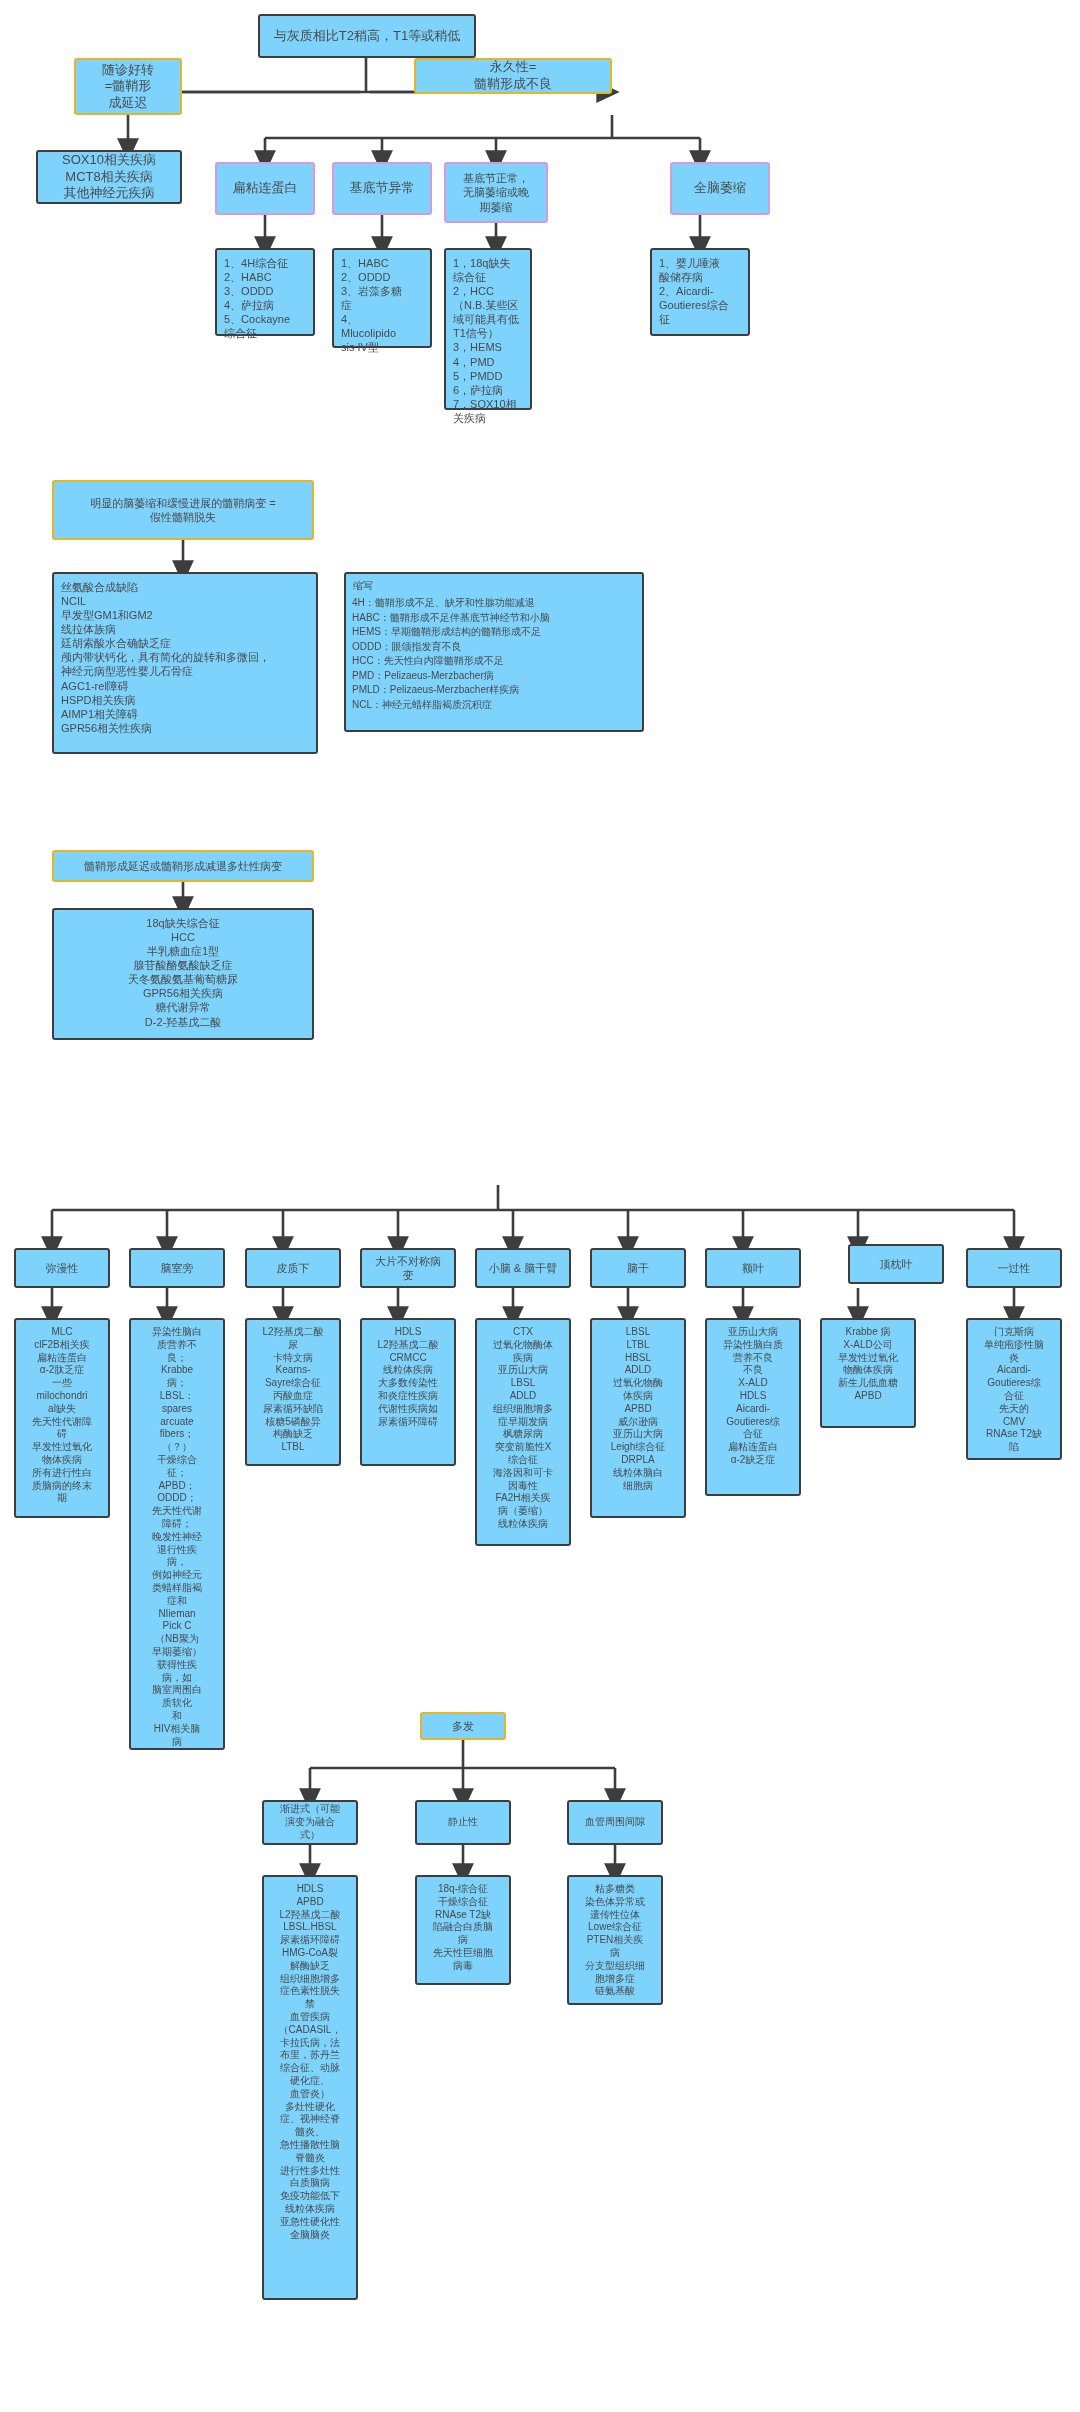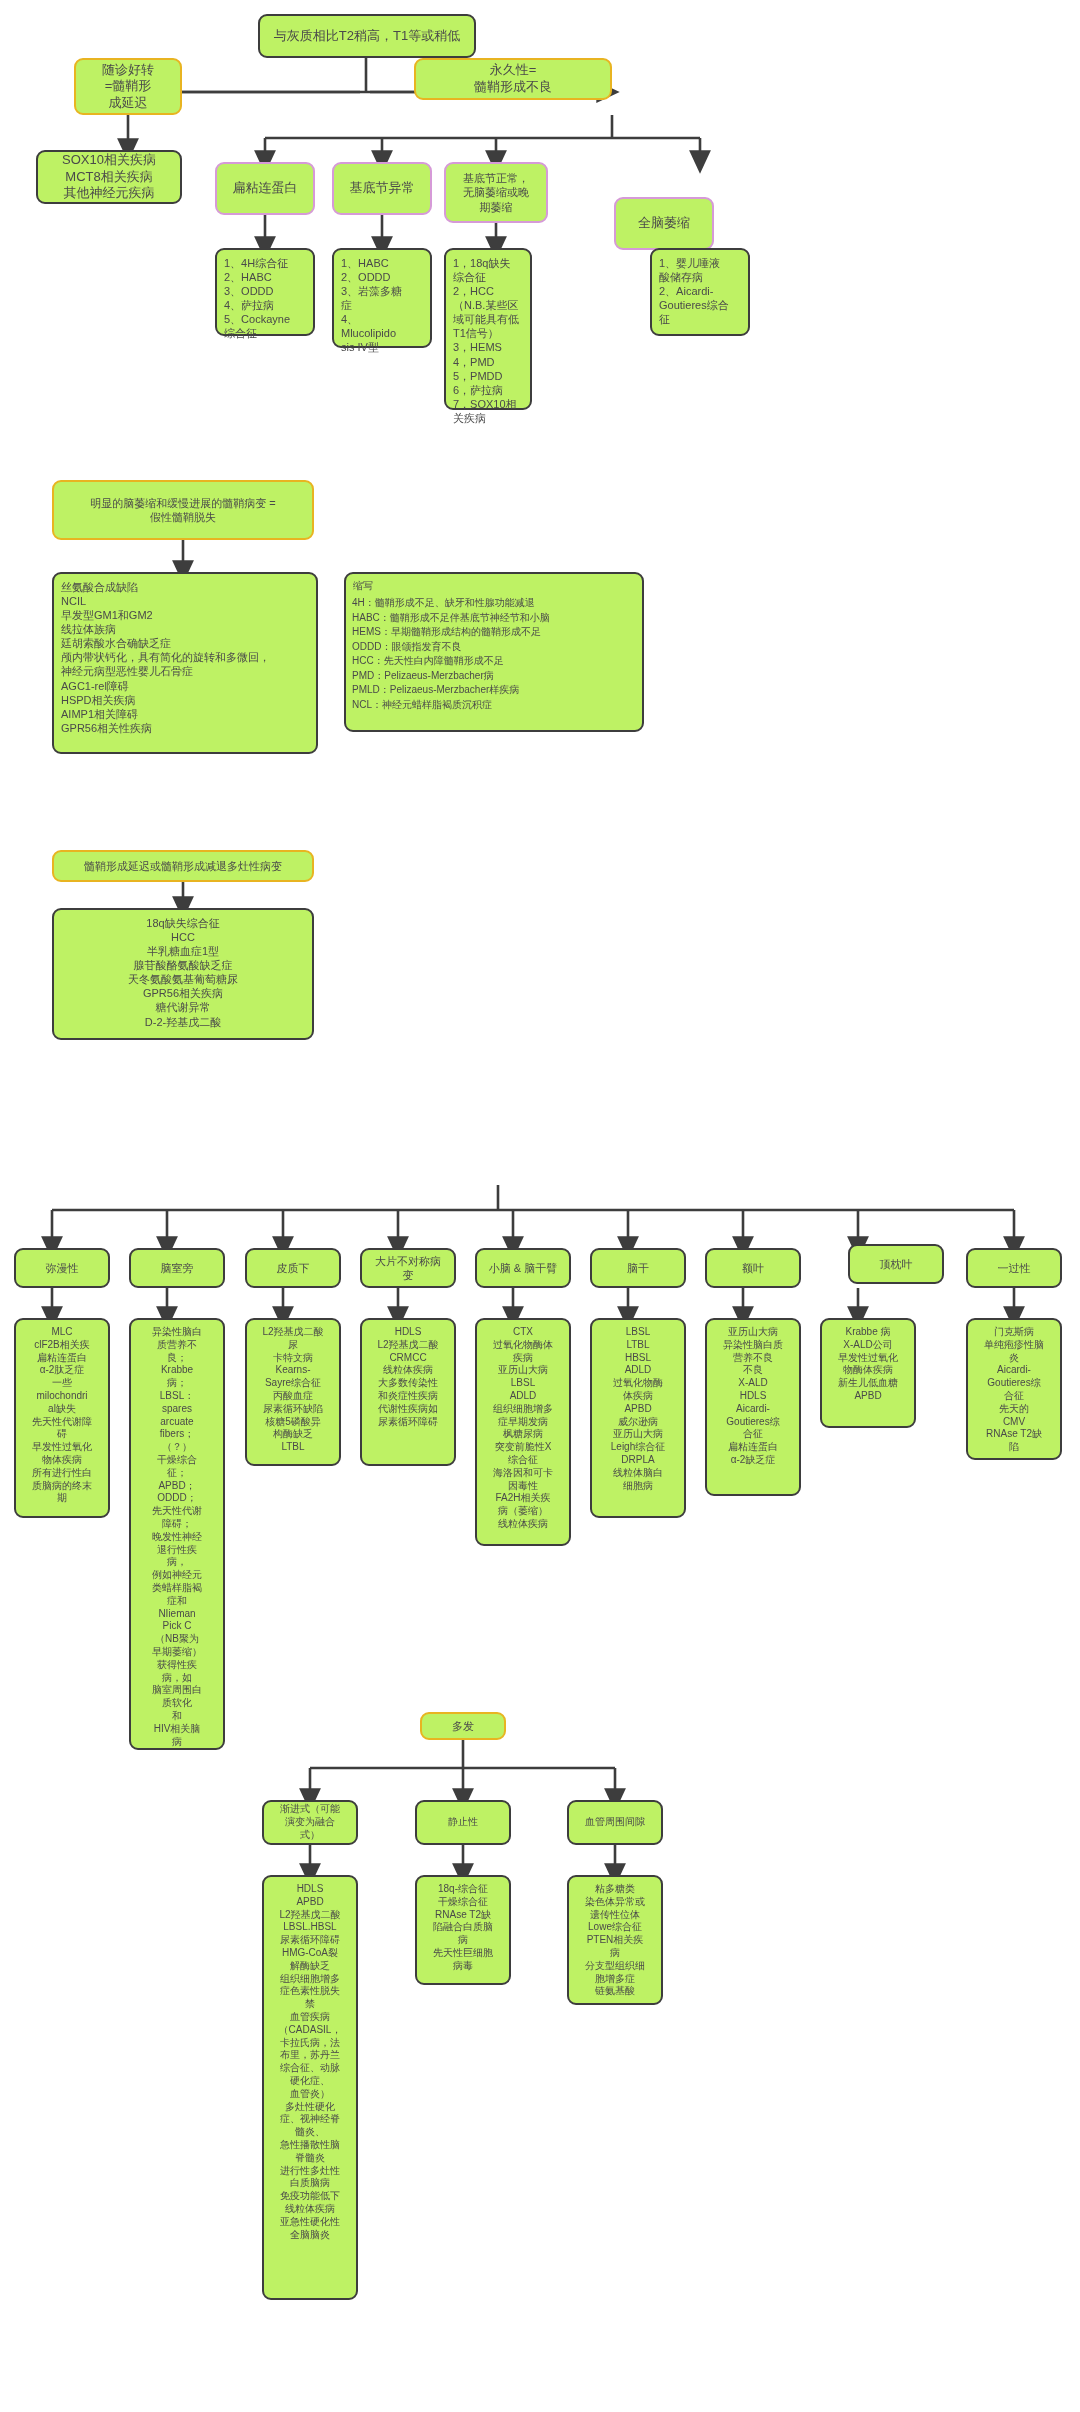--- a/index.html
+++ b/index.html
@@ -10,23 +10,23 @@
   }
   #page {
     position: relative;
     width: 1080px;
     height: 2412px;
     overflow: hidden;
     background: #ffffff;
   }
   .node {
     position: absolute;
-    background: #bef264;
+    background: #7dd3fc;
     border: 2.5px solid #3d3d3d;
-    border-radius: 9px;
+    border-radius: 3px;
     color: #4a4a4a;
     display: flex;
     align-items: center;
     justify-content: center;
     text-align: center;
     line-height: 1.28;
     padding: 5px 6px;
     white-space: pre-line;
     font-size: 13px;
   }
@@ -122,29 +122,29 @@
   <div class="node" style="left:258px;top:14px;width:218px;height:44px;font-size:13px;">与灰质相比T2稍高，T1等或稍低</div>
 
   <div class="node gold" style="left:74px;top:58px;width:108px;height:57px;">随诊好转
 =髓鞘形
 成延迟</div>
 
   <div class="node" style="left:36px;top:150px;width:146px;height:54px;">SOX10相关疾病
 MCT8相关疾病
 其他神经元疾病</div>
 
-  <div class="node gold" style="left:414px;top:58px;width:198px;height:42px;">永久性=
+  <div class="node gold" style="left:414px;top:58px;width:198px;height:36px;">永久性=
 髓鞘形成不良</div>
 
   <div class="node purple" style="left:215px;top:162px;width:100px;height:53px;">扁粘连蛋白</div>
   <div class="node purple" style="left:332px;top:162px;width:100px;height:53px;">基底节异常</div>
   <div class="node purple sm" style="left:444px;top:162px;width:104px;height:61px;">基底节正常，
 无脑萎缩或晚
 期萎缩</div>
-  <div class="node purple" style="left:614px;top:162px;width:100px;height:53px;margin-top:35px;">全脑萎缩</div>
+  <div class="node purple" style="left:670px;top:162px;width:100px;height:53px;">全脑萎缩</div>
 
   <div class="node listbox sm" style="left:215px;top:248px;width:100px;height:88px;">1、4H综合征
 2、HABC
 3、ODDD
 4、萨拉病
 5、Cockayne
 综合征</div>
   <div class="node listbox sm" style="left:332px;top:248px;width:100px;height:100px;">1、HABC
 2、ODDD
 3、岩藻多糖

